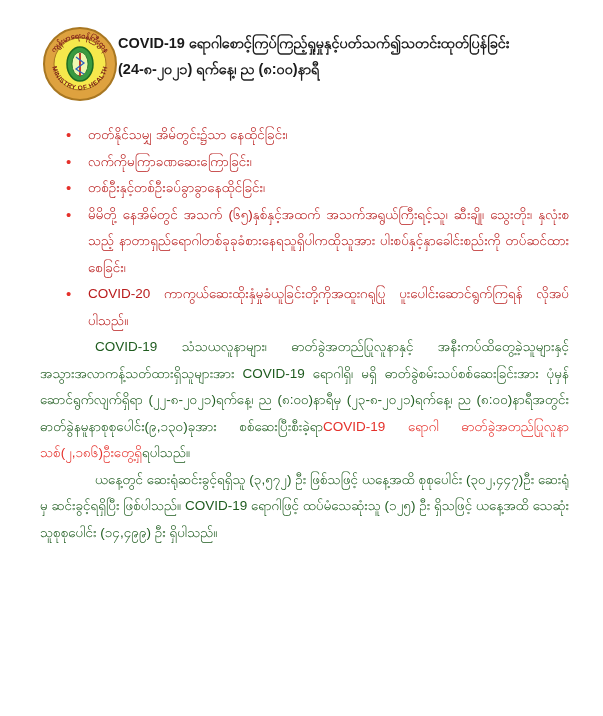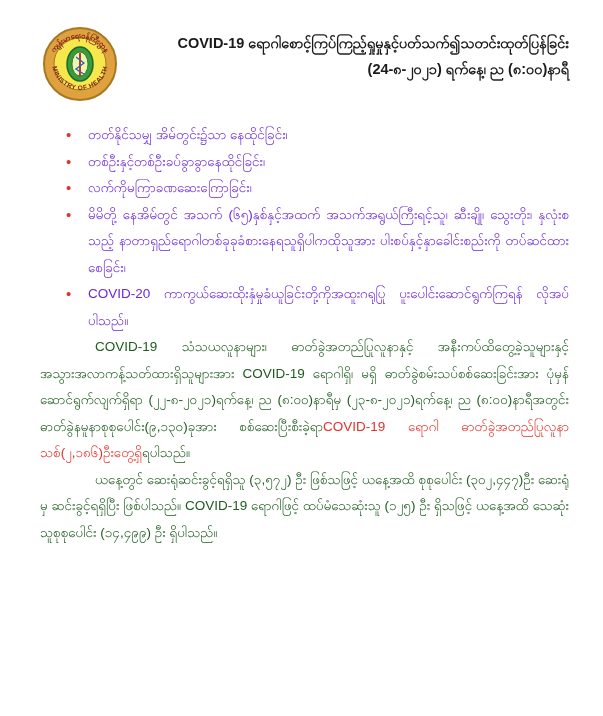--- a/index.html
+++ b/index.html
@@ -16,21 +16,21 @@
     padding:24px 34px 10px 40px;
   }
   
   .header { position:relative; min-height:88px; margin-bottom:10px; }
   .logo {
     position:absolute; left:2px; top:2px;
     width:76px; height:76px;
   }
   .title-block {
     margin-left:78px; margin-right:0;
-    text-align:right;
+    text-align:left;
     padding-top:6px;
   }
   .title-line {
     font-weight:bold;
     font-size:14.5px;
     line-height:26px;
     color:#1a1a1a;
   }
   
   .body-text { font-size:13.5px; line-height:26.5px; text-align:justify; }
@@ -39,21 +39,21 @@
   .para  { text-indent:55px; text-align:justify; }
   .intro { margin-bottom:0; }
   ul.bullets {
     list-style:none;
     margin:0 0 0 22px;
     padding:0;
   }
   ul.bullets li {
     position:relative;
     padding-left:26px;
-    color:#6d28d9;
+    color:#b91c1c;
     text-align:justify;
   }
   ul.bullets li::before {
     content:"\2022";
     position:absolute; left:4px; top:0;
     color:#e5312b;
     font-size:15px;
   }
 </style>
 </head>
@@ -85,22 +85,22 @@
       <div class="title-line">COVID-19 ရောဂါစောင့်ကြပ်ကြည့်ရှုမှုနှင့်ပတ်သက်၍သတင်းထုတ်ပြန်ခြင်း</div>
       <div class="title-line">(24-၈-၂၀၂၁) ရက်နေ့၊ ည (၈:၀၀)နာရီ</div>
     </div>
   </div>
 
   <div class="body-text">
 
 
     <ul class="bullets">
       <li>တတ်နိုင်သမျှ အိမ်တွင်း၌သာ နေထိုင်ခြင်း၊</li>
+      <li>လက်ကိုမကြာခဏဆေးကြောခြင်း၊</li>
       <li>တစ်ဦးနှင့်တစ်ဦးခပ်ခွာခွာနေထိုင်ခြင်း၊</li>
-      <li>လက်ကိုမကြာခဏဆေးကြောခြင်း၊</li>
       <li>မိမိတို့ နေအိမ်တွင် အသက် (၆၅)နှစ်နှင့်အထက် အသက်အရွယ်ကြီးရင့်သူ၊ ဆီးချို၊ သွေးတိုး၊ နှလုံးစသည့် နာတာရှည်ရောဂါတစ်ခုခုခံစားနေရသူရှိပါကထိုသူအား ပါးစပ်နှင့်နှာခေါင်းစည်းကို တပ်ဆင်ထားစေခြင်း၊</li>
       <li>COVID-20 ကာကွယ်ဆေးထိုးနှံမှုခံယူခြင်းတို့ကိုအထူးဂရုပြု ပူးပေါင်းဆောင်ရွက်ကြရန် လိုအပ်ပါသည်။</li>
     </ul>
 
     <p class="para green"><span>COVID-19 သံသယလူနာများ၊ ဓာတ်ခွဲအတည်ပြုလူနာနှင့် အနီးကပ်ထိတွေ့ခဲ့သူများနှင့် အသွားအလာကန့်သတ်ထားရှိသူများအား COVID-19 ရောဂါရှိ၊ မရှိ ဓာတ်ခွဲစမ်းသပ်စစ်ဆေးခြင်းအား ပုံမှန်ဆောင်ရွက်လျက်ရှိရာ (၂၂-၈-၂၀၂၁)ရက်နေ့၊ ည (၈:၀၀)နာရီမှ (၂၃-၈-၂၀၂၁)ရက်နေ့၊ ည (၈:၀၀)နာရီအတွင်း ဓာတ်ခွဲနမူနာစုစုပေါင်း(၉,၁၃၀)ခုအား စစ်ဆေးပြီးစီးခဲ့ရာ</span><span class="red">COVID-19 ရောဂါ ဓာတ်ခွဲအတည်ပြုလူနာသစ်(၂,၁၈၆)ဦးတွေ့ရှိ</span><span>ရပါသည်။</span></p>
 
 
     <p class="para green">ယနေ့တွင် ဆေးရုံဆင်းခွင့်ရရှိသူ (၃,၅၇၂) ဦး ဖြစ်သဖြင့် ယနေ့အထိ စုစုပေါင်း (၃၀၂,၄၄၇)ဦး ဆေးရုံမှ ဆင်းခွင့်ရရှိပြီး ဖြစ်ပါသည်။ COVID-19 ရောဂါဖြင့် ထပ်မံသေဆုံးသူ (၁၂၅) ဦး ရှိသဖြင့် ယနေ့အထိ သေဆုံးသူစုစုပေါင်း (၁၄,၄၉၉) ဦး ရှိပါသည်။</p>
 
   </div>

